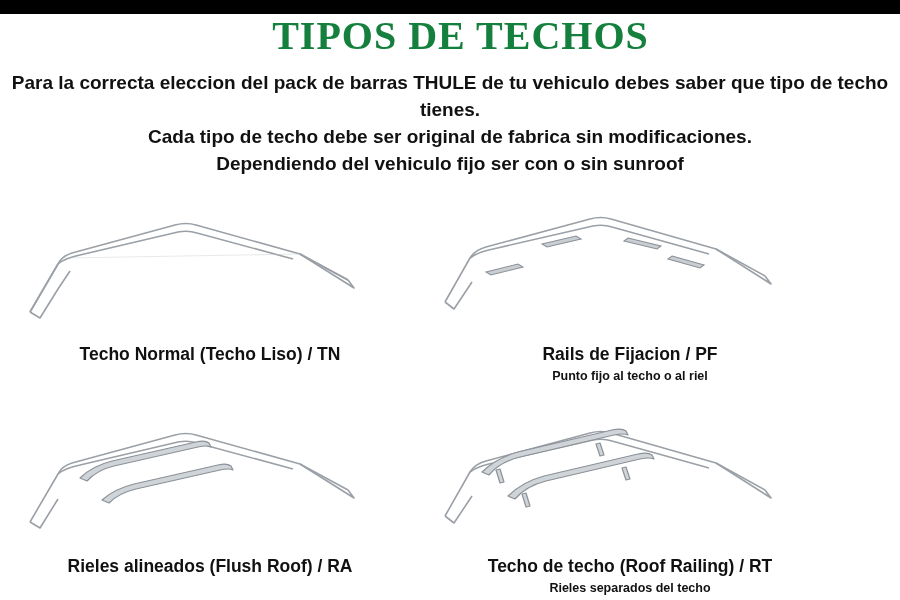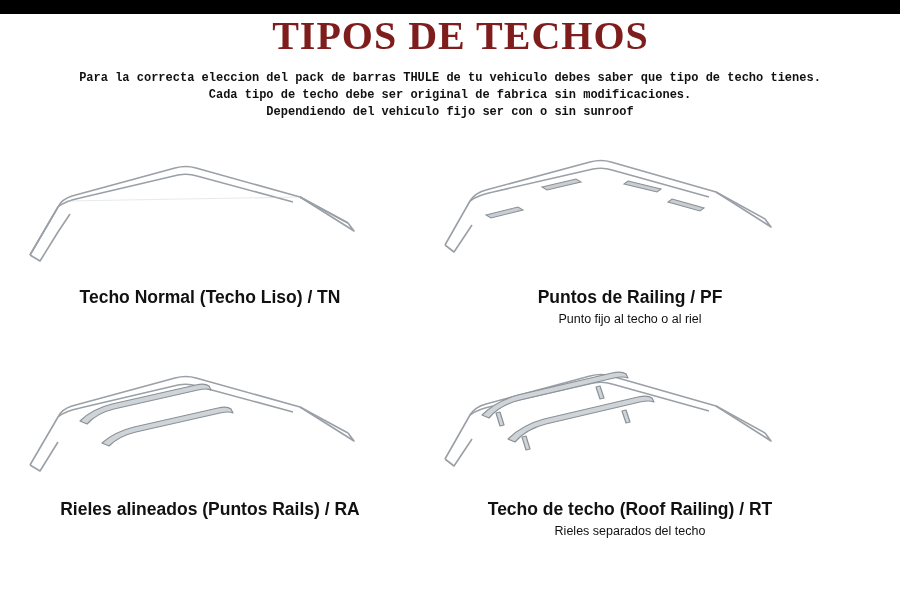--- a/index.html
+++ b/index.html
@@ -18,36 +18,36 @@
     width: 900px;
     height: 600px;
     background: #ffffff;
     box-sizing: border-box;
   }
   .title {
     text-align: center;
     font-size: 40px;
     font-weight: bold;
     letter-spacing: 1px;
-    color: #7f1d1d;
+    color: #15803d;
     margin: 14px 0 0 0;
     line-height: 1.1;
     font-family: "Liberation Serif", serif;
     padding-left: 21px;
   }
   .subtitle-block {
     text-align: center;
     margin-top: 12px;
     color: #111111;
   }
   .subtitle-line {
-    font-size: 12px;
+    font-size: 19px;
     font-weight: bold;
     line-height: 1.42;
-    font-family: Liberation Mono, monospace;
+    font-family: Liberation Sans, sans-serif;
   }
   .grid {
     margin-top: 14px;
     display: grid;
     grid-template-columns: 1fr 1fr;
     grid-template-rows: 1fr 1fr;
     width: 732px;
     box-sizing: border-box;
   }
   .cell {
@@ -68,21 +68,21 @@
     margin-top: 2px;
   }
   .cap-main {
     font-size: 17.5px;
     font-weight: bold;
     color: #111111;
     line-height: 1.2;
   }
   .cap-sub {
     font-size: 12.5px;
-    font-weight: normal;
+    font-weight: bold;
     color: #111111;
     margin-top: 4px;
     line-height: 1.2;
   }
 </style>
 </head>
 <body>
 
 <div class="page">
 
@@ -126,41 +126,41 @@
         </g>
 
         <g fill="#c9ced3" stroke="#8b9197" stroke-width="1.1">
           <path d="M122 52 L156 44 L161 47 L127 55 Z"></path>
           <path d="M208 46 L241 54 L237 57 L204 49 Z"></path>
           <path d="M66 80 L98 72 L103 75 L71 83 Z"></path>
           <path d="M252 64 L284 73 L280 76 L248 67 Z"></path>
         </g>
       </svg>
       <div class="cap">
-        <div class="cap-main">Puntos de Railing / PF</div>
+        <div class="cap-main">Rails de Fijacion / PF</div>
         <div class="cap-sub">Punto fijo al techo o al riel</div>
       </div>
     </div>
 
     <div class="cell">
       <svg class="art" viewBox="0 0 420 150">
         <g fill="none" stroke="#9aa0a6" stroke-width="1.6" stroke-linejoin="round">
           <path d="M30 118 L58 70 Q62 62 72 59 L175 31 Q186 28 196 31 L300 60 L348 86" fill="#ffffff"></path>
           <path d="M58 70 Q65 64 80 61 L178 38 Q188 36 197 39 L293 65" fill="#ffffff"></path>
           <path d="M30 118 L40 124 L58 95"></path>
           <path d="M348 86 L354 94 L300 60"></path>
         </g>
 
         <g fill="#cfd4d9" stroke="#8b9197" stroke-width="1.2" stroke-linejoin="round">
           <path d="M80 74 Q92 62 112 57 L196 38 Q205 36 209 39 L211 43 Q207 41 198 43 L114 62 Q97 66 87 77 Z"></path>
           <path d="M102 96 Q114 85 134 80 L218 61 Q227 59 231 62 L233 66 Q229 64 220 66 L136 85 Q119 89 109 99 Z"></path>
         </g>
       </svg>
       <div class="cap">
-        <div class="cap-main">Rieles alineados (Puntos Rails) / RA</div>
+        <div class="cap-main">Rieles alineados (Flush Roof) / RA</div>
       </div>
     </div>
 
     <div class="cell">
       <svg class="art" viewBox="0 0 420 150">
         <g fill="none" stroke="#9aa0a6" stroke-width="1.6" stroke-linejoin="round">
           <path d="M25 112 L50 68 Q55 60 66 57 L170 29 Q181 26 191 29 L296 59 L345 86" fill="#ffffff"></path>
           <path d="M50 68 Q58 62 73 59 L173 36 Q183 34 192 37 L289 64" fill="#ffffff"></path>
           <path d="M25 112 L34 119 L52 92"></path>
           <path d="M345 86 L351 94 L296 59"></path>

